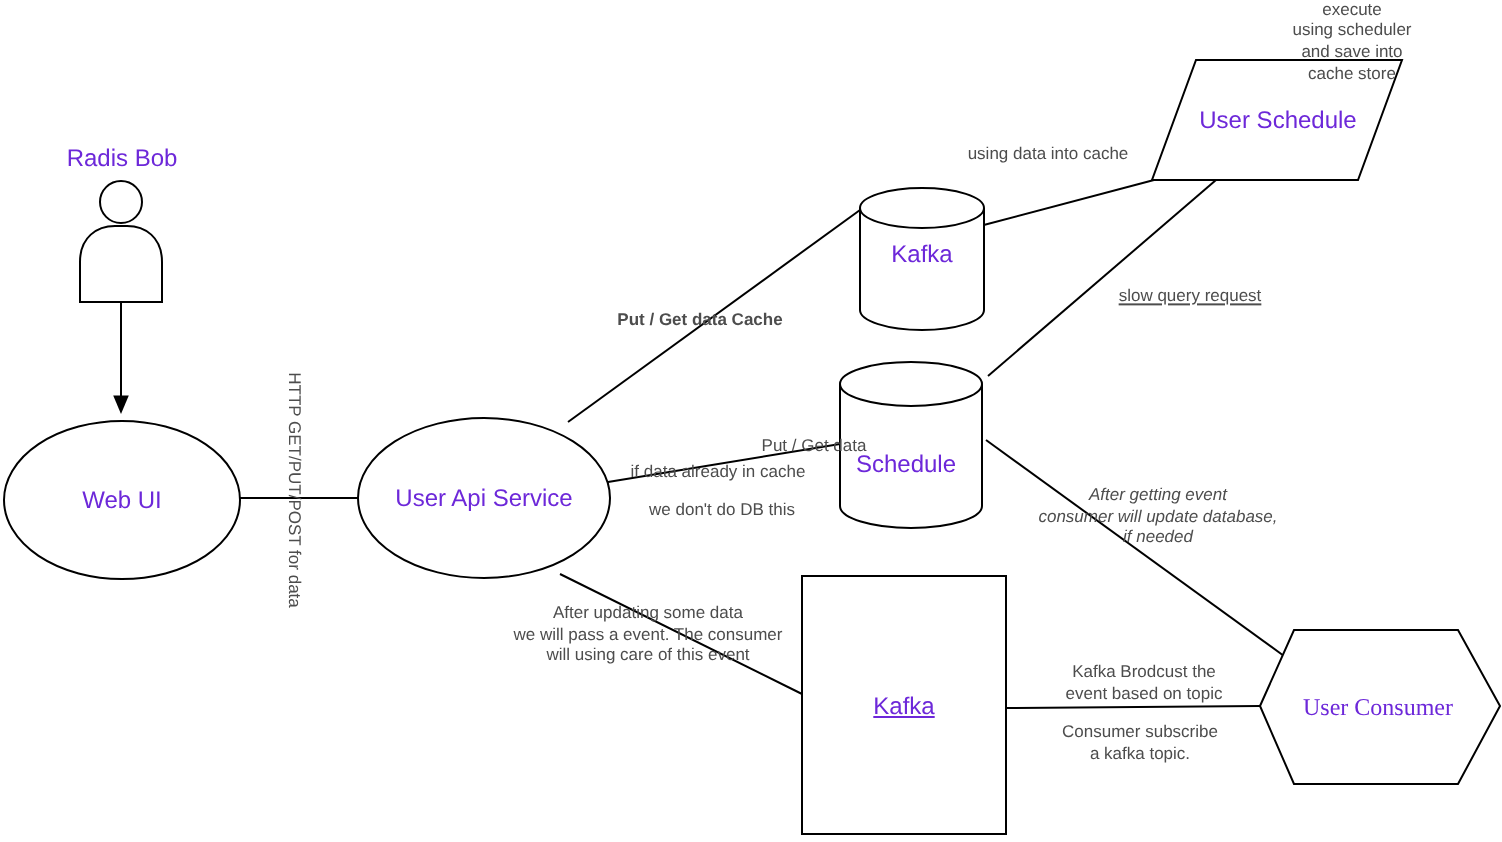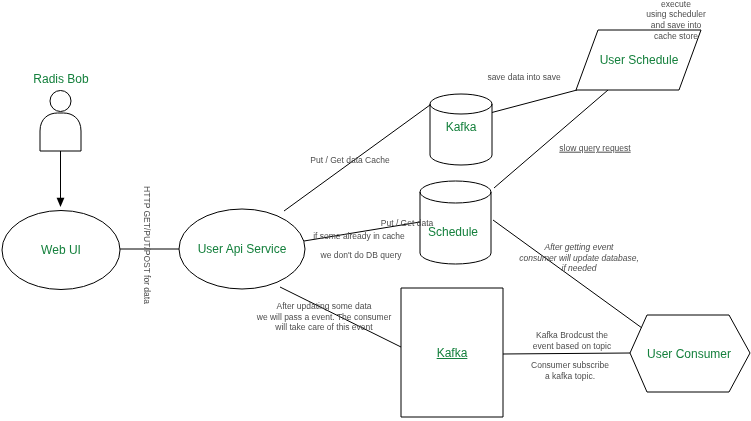--- a/index.html
+++ b/index.html
@@ -9,21 +9,21 @@
     height: 421px;
     background: #ffffff;
     font-family: "Liberation Sans", sans-serif;
     overflow: hidden;
   }
   #shapes { position: absolute; left: 0; top: 0; }
   .node-label {
     position: absolute;
     transform: translate(-50%, -50%);
     font-size: 12px;
-    color: #15803d;
+    color: #6d28d9;
     white-space: nowrap;
     text-align: center;
   }
   .edge-label {
     position: absolute;
     transform: translate(-50%, -50%);
     font-size: 8.5px;
     line-height: 1.25;
     color: #4d4d4d;
     white-space: pre-line;
@@ -83,35 +83,35 @@
     <polygon points="630,353 647,315 729,315 750,353 729,392 647,392" fill="#ffffff" stroke="#000000" stroke-width="1"></polygon>
   </svg>
 
   <div class="node-label" style="left:61px; top:79px;">Radis Bob</div>
   <div class="node-label" style="left:61px; top:250px;">Web UI</div>
   <div class="node-label" style="left:242px; top:249px;">User Api Service</div>
   <div class="node-label" style="left:461px; top:127px;">Kafka</div>
   <div class="node-label" style="left:453px; top:232px;">Schedule</div>
   <div class="node-label" style="left:639px; top:60px;">User Schedule</div>
   <div class="node-label" style="left:452px; top:353px;text-decoration:underline;">Kafka</div>
-  <div class="node-label" style="left:689px; top:354px;">User Consumer</div>
+  <div class="node-label" style="left:689px; top:354px;font-family:Liberation Serif, serif;">User Consumer</div>
 
   <div class="edge-label rot90" style="left:147px; top:245px;">HTTP GET/PUT/POST for data</div>
-  <div class="edge-label" style="left:350px; top:160px;">Put / Get data Cache</div>
-  <div class="edge-label" style="left:524px; top:77px;">save data into save</div>
+  <div class="edge-label" style="left:350px; top:160px;font-weight:bold;">Put / Get data Cache</div>
+  <div class="edge-label" style="left:524px; top:77px;">using data into cache</div>
   <div class="edge-label" style="left:676px; top:15px;">slow DB query execute
 using scheduler and save into
 cache store</div>
   <div class="edge-label" style="left:595px; top:148px;text-decoration:underline;">slow query request</div>
   <div class="edge-label" style="left:363px; top:223px;margin-left:44px;">Put / Get data</div>
-  <div class="edge-label" style="left:359px; top:236px;">if some already in cache</div>
-  <div class="edge-label" style="left:361px; top:255px;">we don't do DB query</div>
+  <div class="edge-label" style="left:359px; top:236px;">if data already in cache</div>
+  <div class="edge-label" style="left:361px; top:255px;">we don't do DB this</div>
   <div class="edge-label" style="left:324px; top:317px;">After updating some data
 we will pass a event. The consumer
-will take care of this event</div>
+will using care of this event</div>
   <div class="edge-label" style="left:579px; top:258px;font-style:italic;">After getting event
 consumer will update database,
 if needed</div>
   <div class="edge-label" style="left:570px; top:371px;">Consumer subscribe
 a kafka topic.</div>
   <div class="edge-label" style="left:572px; top:341px;">Kafka Brodcust the
 event based on topic</div>
 
 </div>
 

